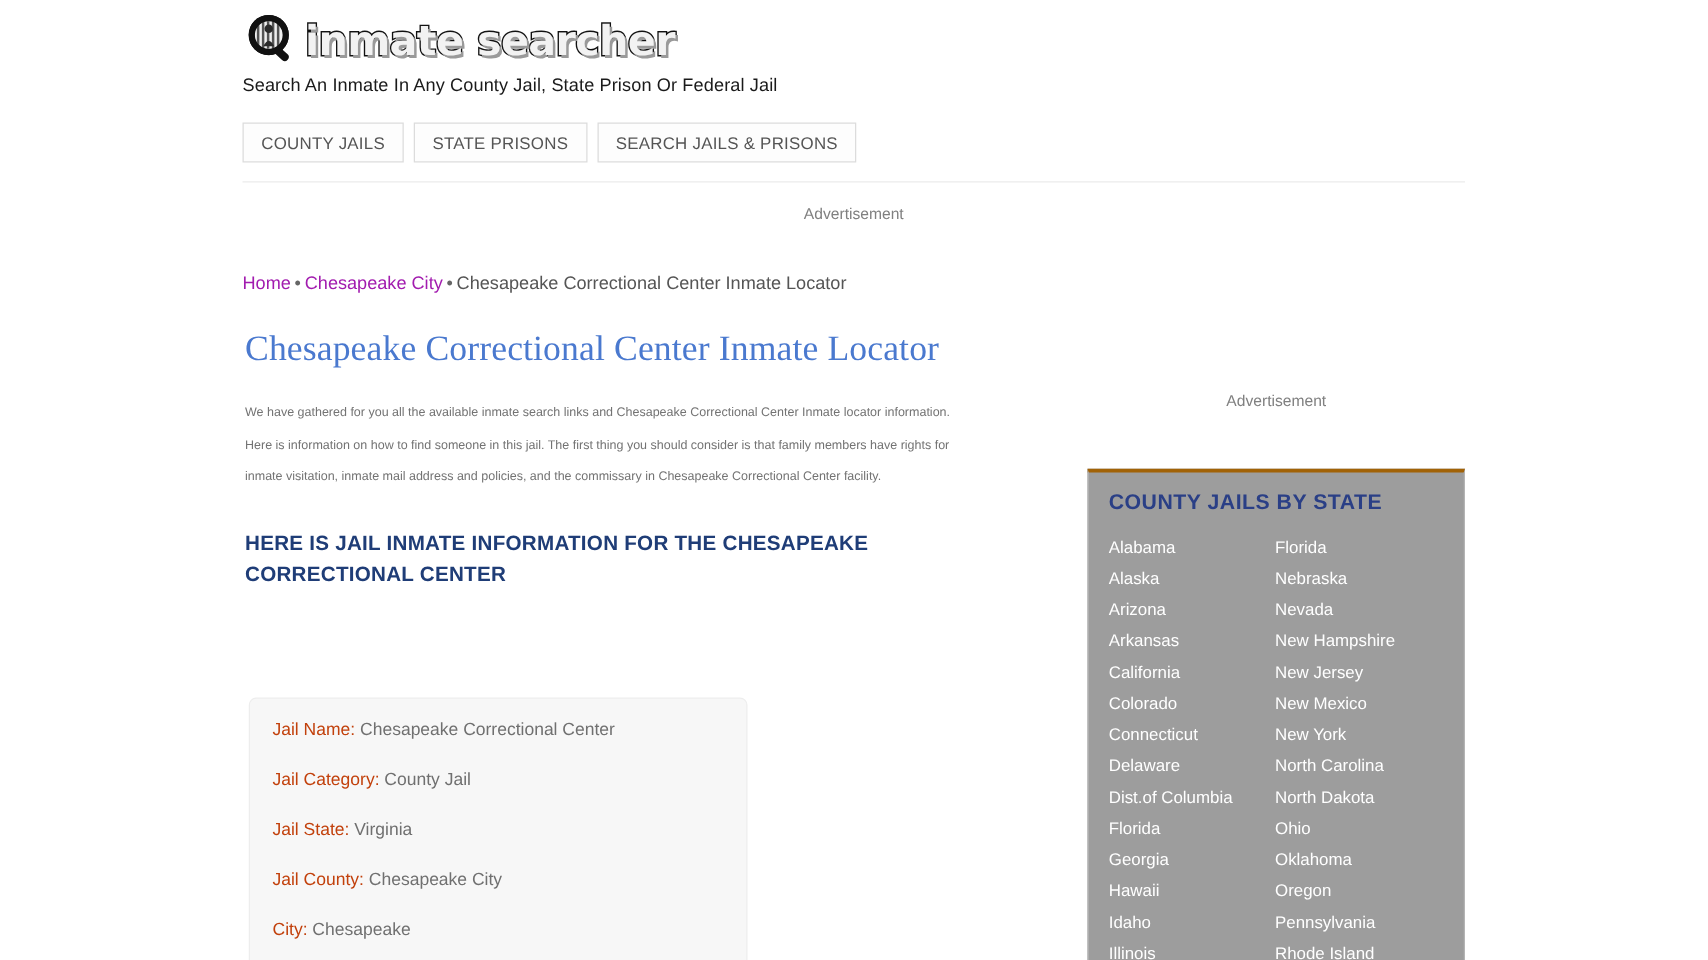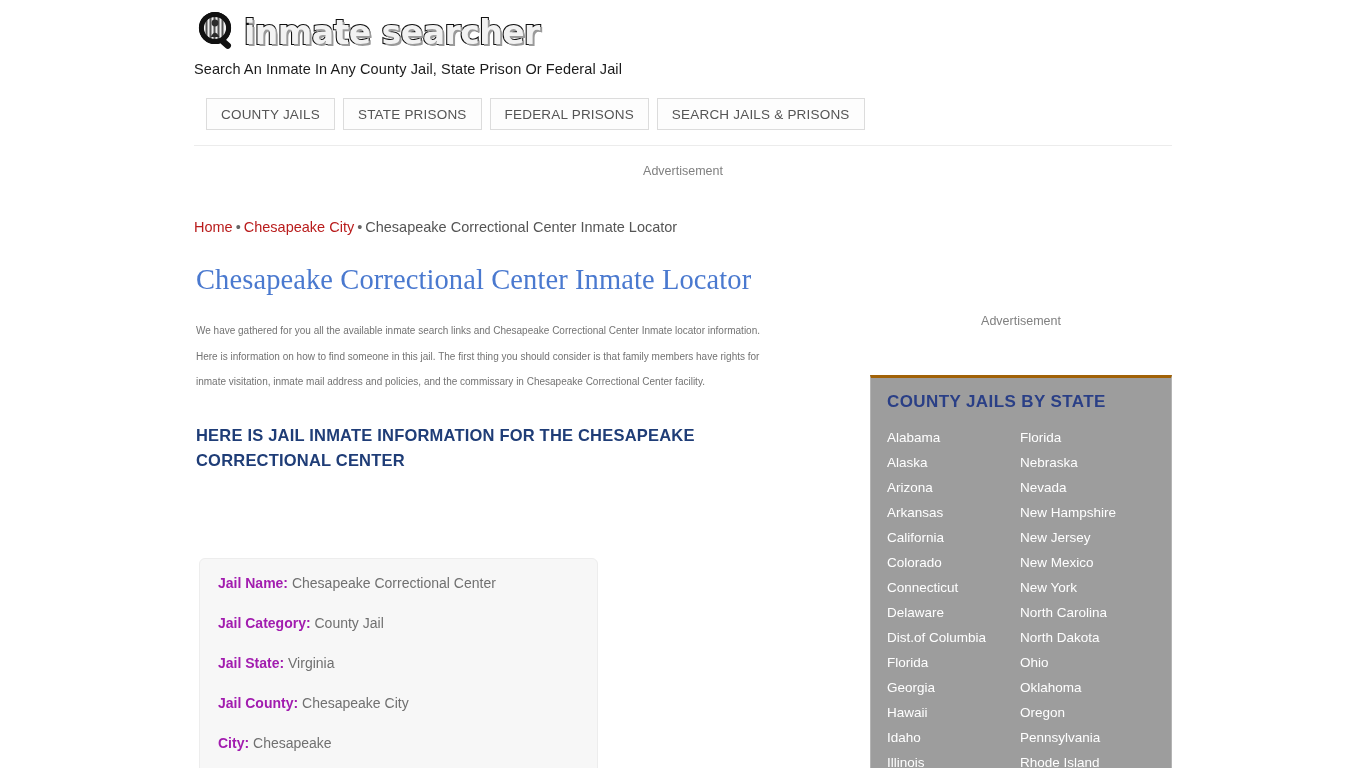--- a/index.html
+++ b/index.html
@@ -59,21 +59,21 @@
     font-size: 14.5px;
     color: #1a1a1a;
     margin-top: 5px;
     letter-spacing: 0.1px;
     white-space: nowrap;
   }
 
   
   .nav {
     position: absolute;
-    left: 206px;
+    left: 194px;
     top: 98px;
     display: flex;
     gap: 8px;
   }
   .nav-btn {
     height: 32px;
     padding: 0 14px;
     display: flex;
     align-items: center;
     justify-content: center;
@@ -117,21 +117,21 @@
   
   .breadcrumb {
     position: absolute;
     left: 194px;
     top: 219px;
     font-size: 14.5px;
     color: #555555;
     white-space: nowrap;
   }
   .breadcrumb a {
-    color: #b91c1c;
+    color: #a21caf;
     text-decoration: none;
   }
   .breadcrumb .sep { color: #666666; padding: 0 3px; }
 
   
   .main {
     position: absolute;
     left: 196px;
     top: 262px;
     width: 600px;
@@ -193,22 +193,22 @@
     padding: 16px 0 0 18px;
   }
   .info-row {
     font-size: 14px;
     line-height: 16px;
     color: #707070;
     margin-bottom: 24px;
     white-space: nowrap;
   }
   .info-row .k {
-    font-weight: bold;
-    color: #a21caf;
+    font-weight: normal;
+    color: #c2410c;
   }
 
   
   .sidebar {
     position: absolute;
     left: 870px;
     top: 375px;
     width: 302px;
     height: 393px;
     background: #9d9d9d;
@@ -265,21 +265,20 @@
         </svg>
       </span>
       <span class="logo-word">inmate searcher</span>
     </div>
     <div class="tagline">Search An Inmate In Any County Jail, State Prison Or Federal Jail</div>
   </div>
 
   <div class="nav">
     <div class="nav-btn">COUNTY JAILS</div>
     <div class="nav-btn">STATE PRISONS</div>
-    <div class="nav-btn">FEDERAL PRISONS</div>
     <div class="nav-btn">SEARCH JAILS &amp; PRISONS</div>
   </div>
   <div class="nav-rule"></div>
 
   <div class="ad-label-top">Advertisement</div>
   <div class="ad-label-side">Advertisement</div>
 
   <div class="breadcrumb">
     <a href="#">Home</a><span class="sep">•</span><a href="#">Chesapeake City</a><span class="sep">•</span><span>Chesapeake Correctional Center Inmate Locator</span>
   </div>

